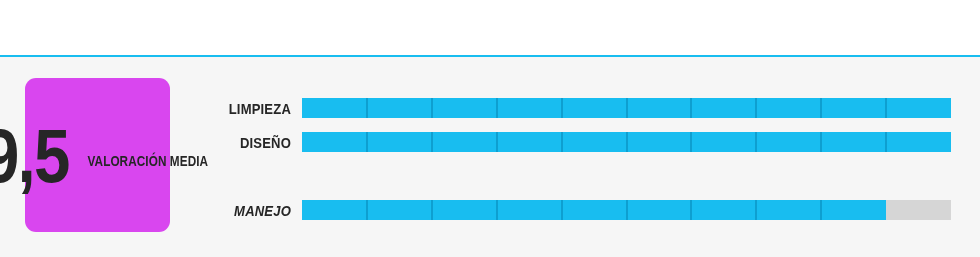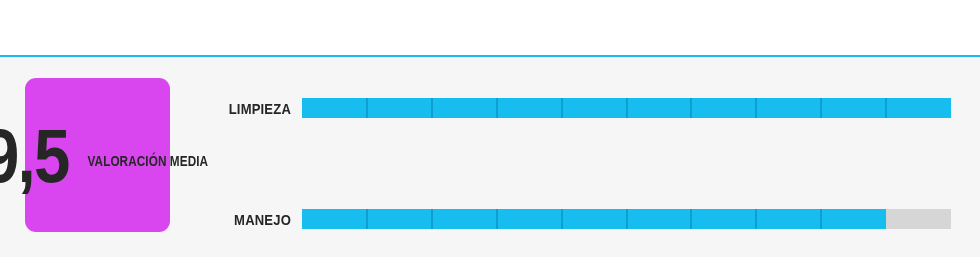--- a/index.html
+++ b/index.html
@@ -178,21 +178,38 @@
               <div class="tick" style="left: 193.7px;"></div>
               <div class="tick" style="left: 258.6px;"></div>
               <div class="tick" style="left: 323.5px;"></div>
               <div class="tick" style="left: 388.4px;"></div>
               <div class="tick" style="left: 453.3px;"></div>
               <div class="tick" style="left: 518.2px;"></div>
               <div class="tick" style="left: 583.1px;"></div>
             </div>
           </div>
         </div>
-        <div class="bar-row" style="top: 152px;">
+        <div class="bar-row" style="top: 75px;">
+          <div class="bar-label">DISEÑO</div>
+          <div class="bar-track">
+            <div class="bar-fill" style="width: 649px; background: rgb(24, 189, 240);"></div>
+            <div class="bar-ticks">
+              <div class="tick" style="left: 63.9px;"></div>
+              <div class="tick" style="left: 128.8px;"></div>
+              <div class="tick" style="left: 193.7px;"></div>
+              <div class="tick" style="left: 258.6px;"></div>
+              <div class="tick" style="left: 323.5px;"></div>
+              <div class="tick" style="left: 388.4px;"></div>
+              <div class="tick" style="left: 453.3px;"></div>
+              <div class="tick" style="left: 518.2px;"></div>
+              <div class="tick" style="left: 583.1px;"></div>
+            </div>
+          </div>
+        </div>
+        <div class="bar-row" style="top: 143px; font-style: italic;">
           <div class="bar-label">MANEJO</div>
           <div class="bar-track">
             <div class="bar-fill" style="width: 584.1px; background: rgb(24, 189, 240);"></div>
             <div class="bar-ticks">
               <div class="tick" style="left: 63.9px;"></div>
               <div class="tick" style="left: 128.8px;"></div>
               <div class="tick" style="left: 193.7px;"></div>
               <div class="tick" style="left: 258.6px;"></div>
               <div class="tick" style="left: 323.5px;"></div>
               <div class="tick" style="left: 388.4px;"></div>

